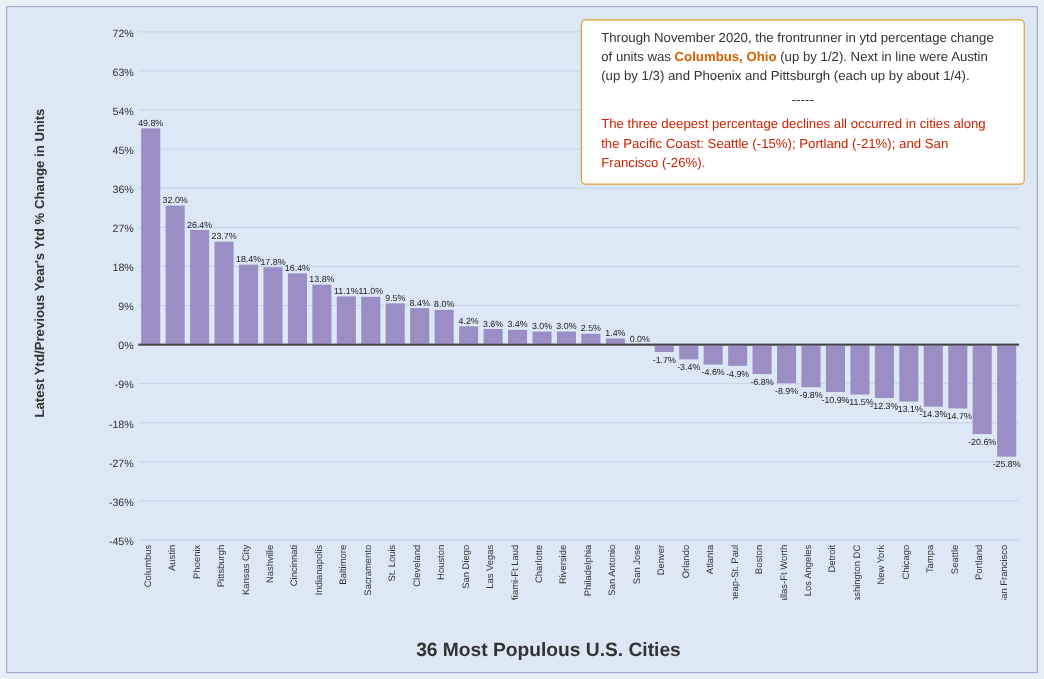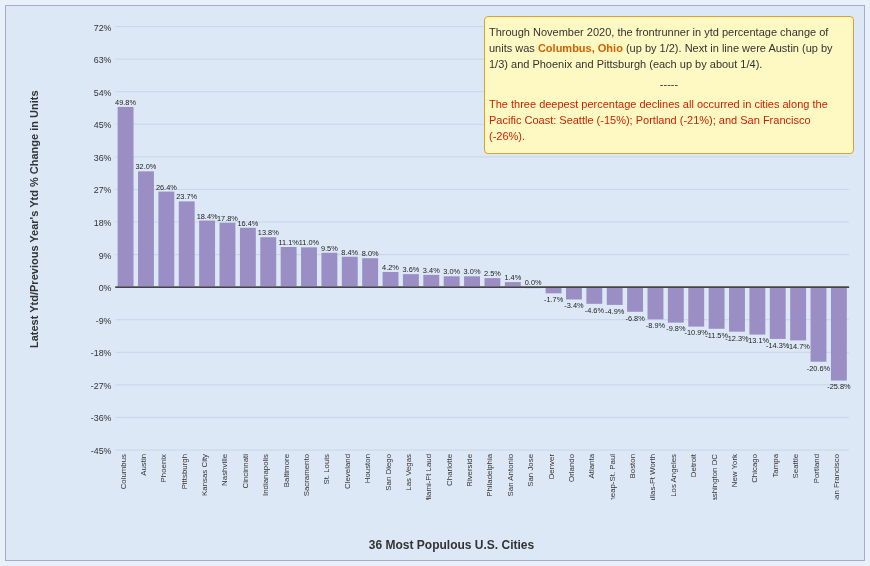--- a/index.html
+++ b/index.html
@@ -31,38 +31,38 @@
       white-space: nowrap;
       text-align: center;
       width: 130px;
       margin-left: -45px;
     }
     .x-axis-label {
       position: absolute;
       bottom: 8px;
       left: 50%;
       transform: translateX(-40%);
-      font-size: 12px;
+      font-size: 16px;
       font-weight: bold;
       color: #333;
     }
     .chart-area {
       width: 100%;
       height: 100%;
       position: relative;
     }
     .annotation-box {
       position: absolute;
       top: 0px;
       right: 0px;
       width: 370px;
-      background: #fef9c3;
+      background: #ffffff;
       border: 1.5px solid #e0a030;
       border-radius: 4px;
-      padding: 8px 4px;
+      padding: 8px 16px;
       font-size: 11px;
       color: #333;
       line-height: 1.45;
       z-index: 10;
     }
     .annotation-box .highlight-orange {
       color: #d46000;
       font-weight: bold;
     }
     .annotation-box .highlight-red {

